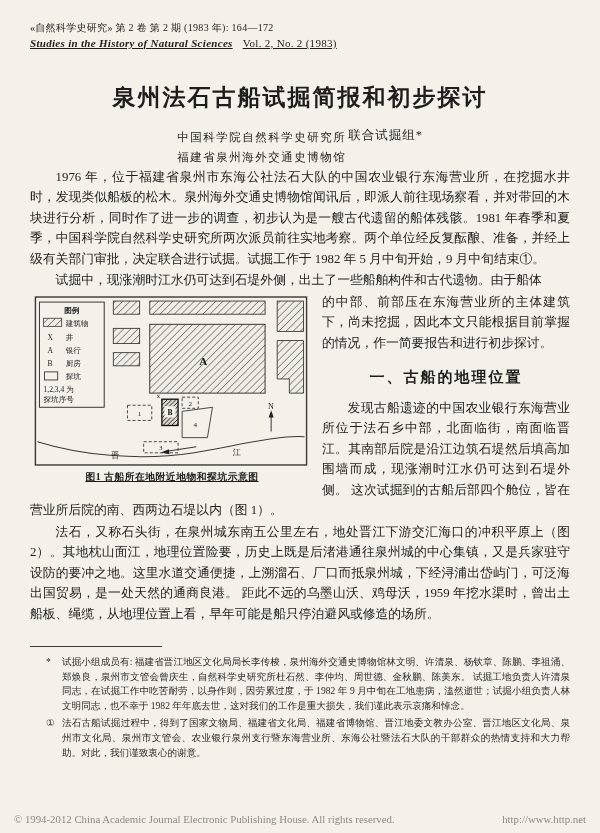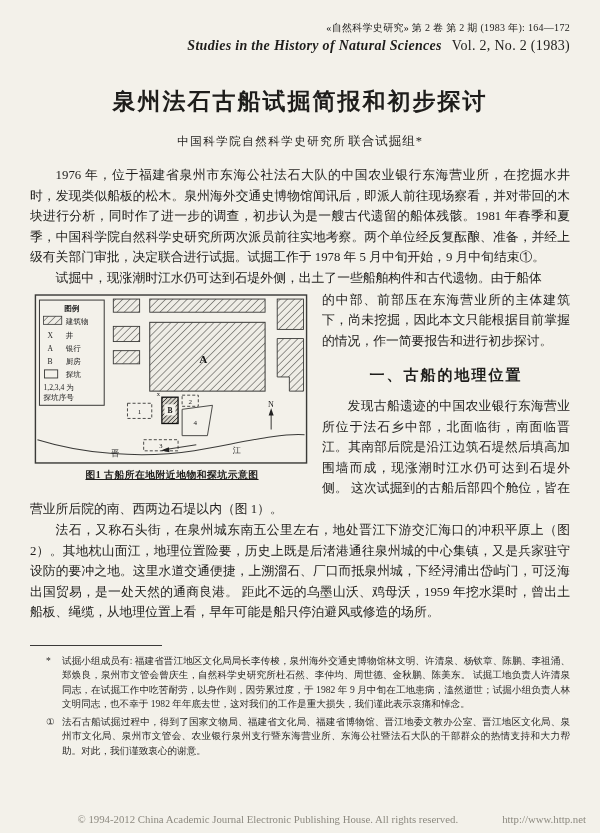--- a/index.html
+++ b/index.html
@@ -3,72 +3,73 @@
 <meta charset="utf-8">
 <style>
   html,body { margin:0; padding:0; background:#c9c7c0; }
   .page {
     width:600px; height:833px; margin:0 auto; position:relative;
     background:#f3f1ea; color:#1e1d1b; box-sizing:border-box;
     padding:20px 30px 0 30px; overflow:hidden;
     font-family:"Liberation Serif","DejaVu Serif",serif;
   }
   
-  .jheader { font-size:10px; line-height:1.5; letter-spacing:0.3px;text-align:right; }
-  .jheader .en { font-style:italic; font-weight:bold; font-size:14px; }
+  .jheader { font-size:10px; line-height:1.5; letter-spacing:0.3px; }
+  .jheader .en { font-style:italic; font-weight:bold; font-size:11px;text-decoration:underline; }
   .jheader .en .vol { font-style:normal; font-weight:normal; padding-left:10px; }
   
   .title { text-align:center; font-size:23px; font-weight:bold; letter-spacing:2px; margin:30px 0 14px 0; }
-  .authors { display:flex; justify-content:center; align-items:center; margin-bottom:14px; }
+  .authors { display:flex; justify-content:center; align-items:flex-start; margin-bottom:0; }
   .affils { text-align:center; font-size:11.5px; line-height:1.75; letter-spacing:1.5px; }
   .agroup { font-size:12.5px; margin-left:2px; letter-spacing:1px; }
   
   .para { font-size:12.8px; line-height:1.6; text-align:justify; text-indent:2em; margin:0 0 1px 0; }
   .para.noindent { text-indent:0; }
   .section-h { text-align:center; font-size:15px; font-weight:bold; letter-spacing:2px; margin:15px 0 11px 0;padding-left:37px; }
   
   .figure-box { float:left; width:276px; margin:4px 12px 2px 4px; }
   .figure-box svg { display:block; }
   .fig-caption { text-align:center; font-size:9.8px; font-weight:bold; margin-top:3px; letter-spacing:0.5px;text-decoration:underline; }
   .map-line { stroke:#3a3a38; fill:none; }
   .map-text { font-size:7.5px; fill:#222; font-family:"Liberation Serif",serif; }
   .pit-num { font-size:7px; fill:#222; }
   
   .fn-rule { width:132px; border:0; border-top:1.2px solid #3a3a38; margin:22px 0 8px 0; clear:both; }
   .footnote { position:relative; font-size:9.6px; line-height:1.52; text-align:justify; padding-left:32px; margin:0 0 3px 0; color:#2a2927; }
   .footnote .marker { position:absolute; left:16px; top:0; }
   
   .copyright {
     position:absolute; left:0; right:0; bottom:8px;
-    display:flex; justify-content:flex-end; padding:0 14px;
+    display:flex; justify-content:space-between; padding:0 14px;
     font-size:10.8px; color:#8d8a80; font-family:"Liberation Serif",serif;gap:44px;
   }
 </style>
 </head>
 <body>
 
 <div class="page">
 
   <div class="jheader">
     <div>«自然科学史研究»  第 2 卷  第 2 期 (1983 年): 164—172</div>
     <div class="en">
       <span>Studies in the History of Natural Sciences</span><span class="vol">Vol. 2, No. 2 (1983)</span>
     </div>
   </div>
 
   <div class="title">泉州法石古船试掘简报和初步探讨</div>
 
   <div class="authors">
     <div class="affils">
       <div>中国科学院自然科学史研究所</div>
+      <div>福建省泉州海外交通史博物馆</div>
     </div>
     <div class="agroup">联合试掘组*</div>
   </div>
 
-  <p class="para"><span>1976 年，位于福建省泉州市东海公社法石大队的中国农业银行东海营业所，在挖掘水井时，发现类似船板的松木。泉州海外交通史博物馆闻讯后，即派人前往现场察看，并对带回的木块进行分析，同时作了进一步的调查，初步认为是一艘古代遗留的船体残骸。1981 年春季和夏季，中国科学院自然科学史研究所两次派员前往实地考察。两个单位经反复酝酿、准备，并经上级有关部门审批，决定联合进行试掘。试掘工作于 1978 年 5 月中旬开始，9 月中旬结束①。</span></p>
+  <p class="para"><span>1976 年，位于福建省泉州市东海公社法石大队的中国农业银行东海营业所，在挖掘水井时，发现类似船板的松木。泉州海外交通史博物馆闻讯后，即派人前往现场察看，并对带回的木块进行分析，同时作了进一步的调查，初步认为是一艘古代遗留的船体残骸。1981 年春季和夏季，中国科学院自然科学史研究所两次派员前往实地考察。两个单位经反复酝酿、准备，并经上级有关部门审批，决定联合进行试掘。试掘工作于 1982 年 5 月中旬开始，9 月中旬结束①。</span></p>
 
   <p class="para"><span>试掘中，现涨潮时江水仍可达到石堤外侧，出土了一些船舶构件和古代遗物。由于船体</span></p>
 
   <div class="figure-box">
     <svg width="276" height="172" viewBox="0 0 272 170">
       <defs>
         <pattern id="hatch" patternUnits="userSpaceOnUse" width="5" height="5" patternTransform="rotate(45)">
           <rect width="5" height="5" fill="#efede6"></rect>
           <line x1="0" y1="0" x2="0" y2="5" stroke="#4a4a46" stroke-width="1.1"></line>
         </pattern>

